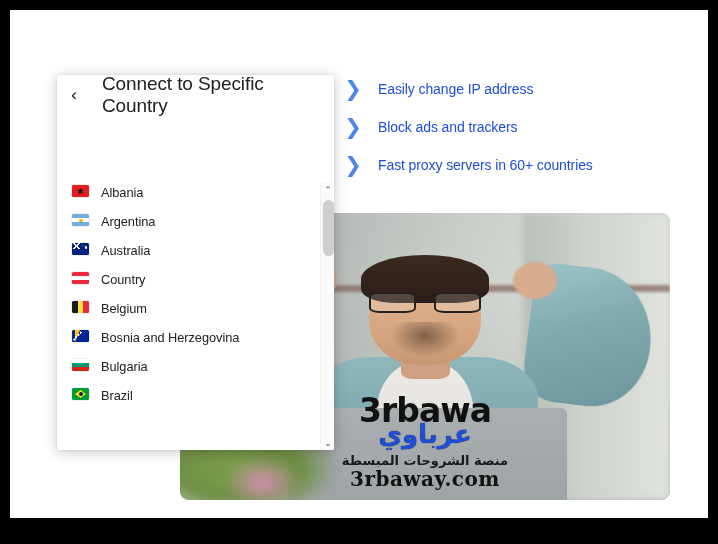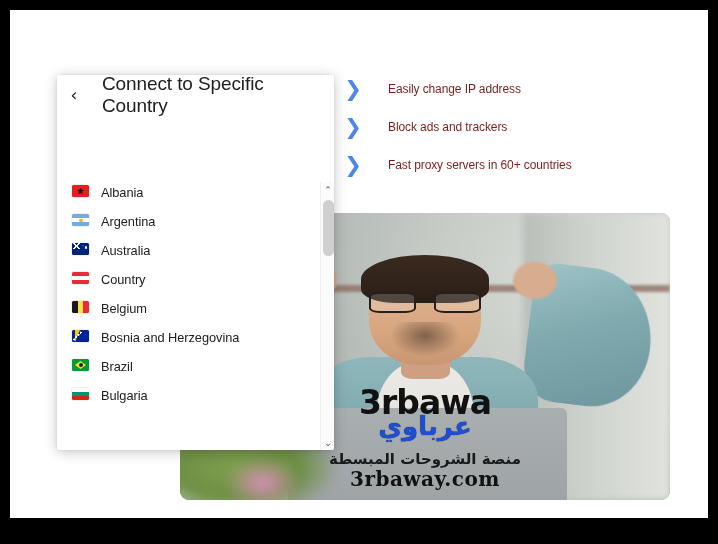--- a/index.html
+++ b/index.html
@@ -154,22 +154,22 @@
   }
   #watermark .wm-ar {
     font-family:"DejaVu Sans", sans-serif;
     font-size:26px; font-weight:bold; color:#1d4ed8;
     margin-top:-6px;
     text-shadow:0 0 1px #111;
     direction:rtl;
   }
   #watermark .wm-sub {
     font-family:"DejaVu Sans", sans-serif;
-    font-size:15px; font-weight:bold; color:#1a1a1a;
-    margin-top:13px; direction:rtl;
+    font-size:13px; font-weight:bold; color:#1a1a1a;
+    margin-top:7px; direction:rtl;
   }
   #watermark .wm-url {
     font-family:"DejaVu Serif", serif;
     font-size:20px; font-weight:bold; color:#111;
     margin-top:2px; letter-spacing:.5px;
   }
 
   
   #features {
     position:absolute; left:332px; top:60px;
@@ -180,22 +180,22 @@
     height:38px;
   }
   .feat .chev {
     width:22px; flex:0 0 22px;
     display:flex; align-items:center; justify-content:center;
     color:#4c84f0; font-size:21px; font-weight:bold;
     font-family:"DejaVu Sans", sans-serif;
     line-height:1;
   }
   .feat .ftext {
-    margin-left:24px;
-    font-size:12px; color:#7f1d1d; letter-spacing:-.1px;
+    margin-left:14px;
+    font-size:14px; color:#1d4ed8; letter-spacing:-.1px;
     white-space:nowrap;
   }
 
   
   #panel {
     position:absolute; left:47px; top:65px;
     width:277px; height:375px;
     background:#ffffff;
     border-radius:2px;
     box-shadow:0 2px 14px rgba(0,0,0,.22), 0 0 3px rgba(0,0,0,.10);
@@ -397,26 +397,26 @@
         </div>
         <div class="country">
           <span class="flag f-belgium"></span>
           <span class="cname">Belgium</span>
         </div>
         <div class="country">
           <span class="flag f-bosnia"></span>
           <span class="cname">Bosnia and Herzegovina</span>
         </div>
         <div class="country">
+          <span class="flag f-bulgaria"></span>
+          <span class="cname">Bulgaria</span>
+        </div>
+        <div class="country">
           <span class="flag f-brazil"></span>
           <span class="cname">Brazil</span>
-        </div>
-        <div class="country">
-          <span class="flag f-bulgaria"></span>
-          <span class="cname">Bulgaria</span>
         </div>
         <div class="country">
           
           
         </div>
       </div>
 
       <div id="scrollbar">
         <div id="sb-up">⌃</div>
         <div id="sb-thumb"></div>

